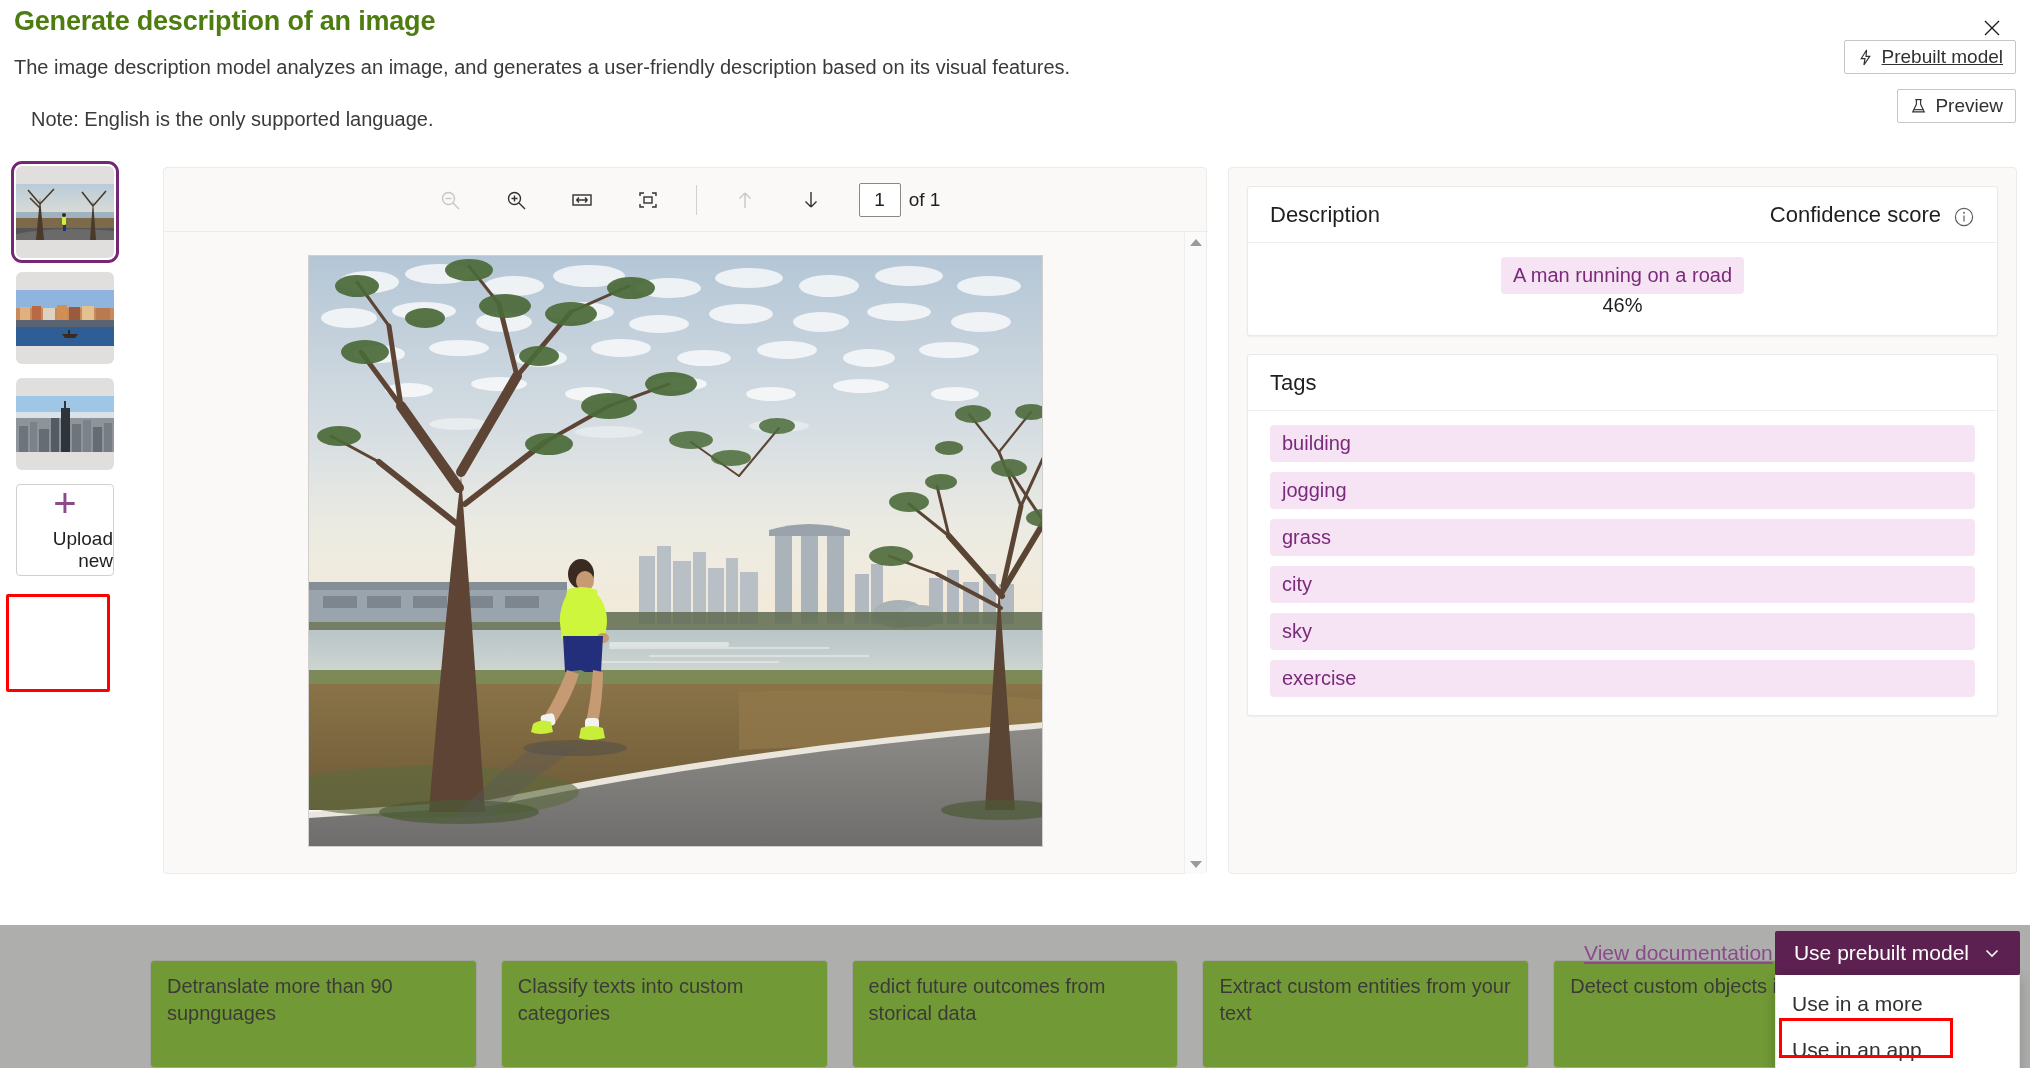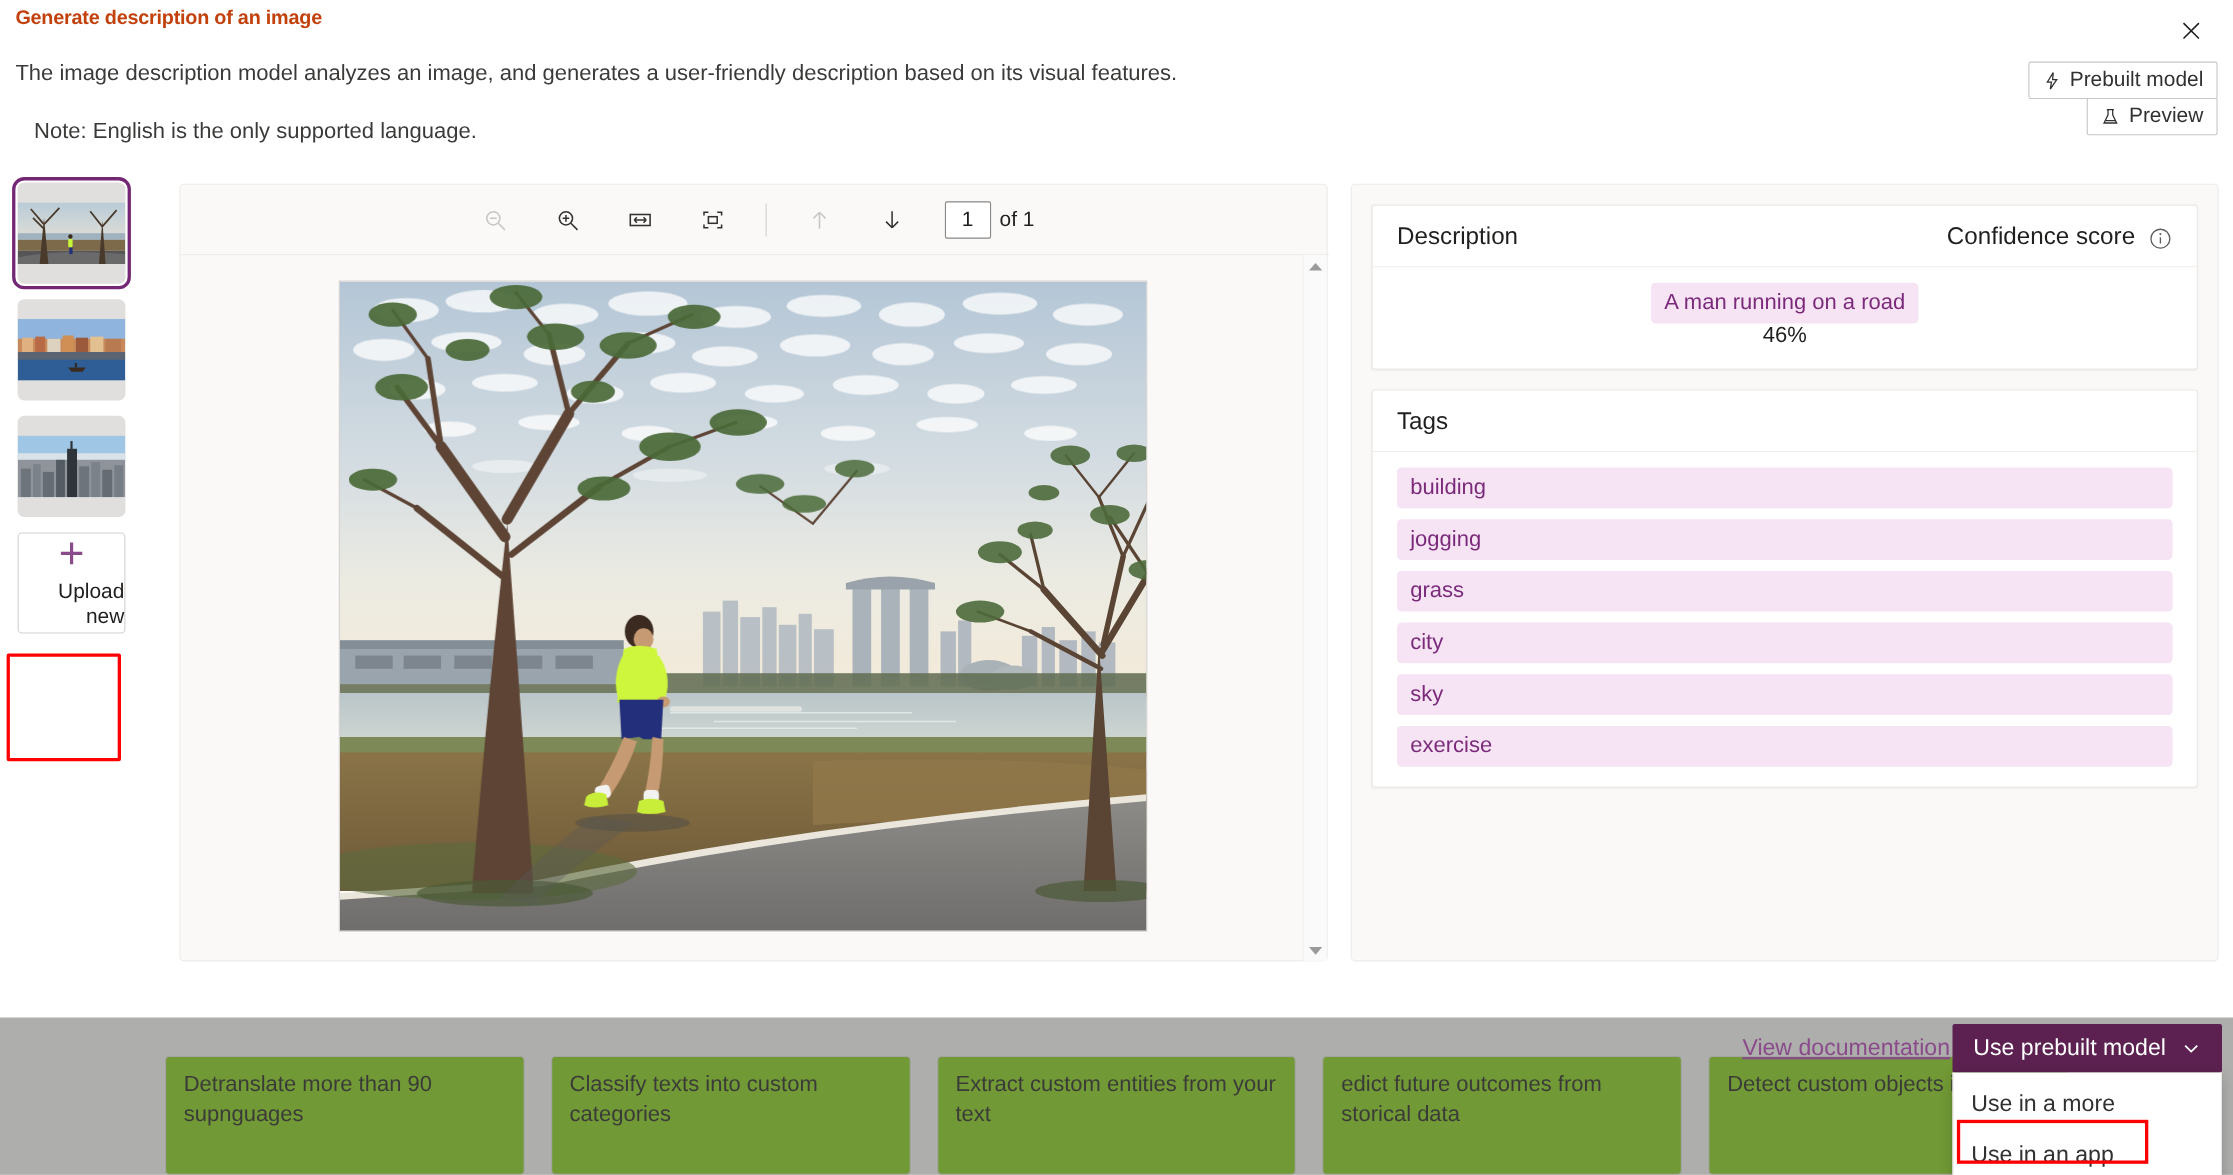--- a/index.html
+++ b/index.html
@@ -41,40 +41,40 @@
   #close-btn {
     position: absolute; right: 18px; top: 8px;
     width: 40px; height: 40px; border: none; background: transparent;
     color: #201f1e; cursor: pointer;
     display: flex; align-items: center; justify-content: center;
   }
   #close-btn svg { width: 20px; height: 20px; }
 
   #dlg-title {
     position: absolute; left: 14px; top: 6px;
-    font-size: 18px; font-weight: 600; color: #c2410c; letter-spacing: -0.2px;
+    font-size: 27px; font-weight: 600; color: #4d7c0f; letter-spacing: -0.2px;
   }
   #dlg-sub {
     position: absolute; left: 14px; top: 56px;
     font-size: 20px; color: #3b3a39;
   }
   #dlg-note {
     position: absolute; left: 31px; top: 108px;
     font-size: 20px; color: #3b3a39;
   }
 
   .tag-btn {
     position: absolute; right: 14px;
     height: 34px; padding: 0 12px;
     border: 1px solid #c8c6c4; background: #ffffff; border-radius: 2px;
     display: flex; align-items: center; gap: 8px;
     font-size: 19px; color: #323130; cursor: default;
     white-space: nowrap;
   }
-  #prebuilt-badge { top: 56px; }
+  #prebuilt-badge { top: 40px; text-decoration: underline; }
   #preview-badge  { top: 89px; }
   .tag-btn svg { width: 17px; height: 17px; flex: none; }
 
   
   #thumb-rail {
     position: absolute; left: 10px; top: 166px;
     width: 128px;
     display: flex; flex-direction: column; gap: 14px;
   }
   .thumb {
@@ -226,22 +226,22 @@
     border: 3px solid #ff0000; pointer-events: none;
   }
 </style>
 </head>
 <body>
 
 <div id="bg-layer">
   <div id="bg-cards">
     <div class="bg-card">Detranslate more than 90 supnguages</div>
     <div class="bg-card">Classify texts into custom categories</div>
+    <div class="bg-card">edict future outcomes from storical data</div>
     <div class="bg-card">Extract custom entities from your text</div>
-    <div class="bg-card">edict future outcomes from storical data</div>
     <div class="bg-card">Detect custom objects in images</div>
   </div>
 </div>
 <div id="bg-scrim"></div>
 
 <div id="dialog">
 
   <div id="dlg-title">Generate description of an image</div>
   <div id="dlg-sub">The image description model analyzes an image, and generates a user-friendly description based on its visual features.</div>
   <div id="dlg-note">Note: English is the only supported language.</div>

